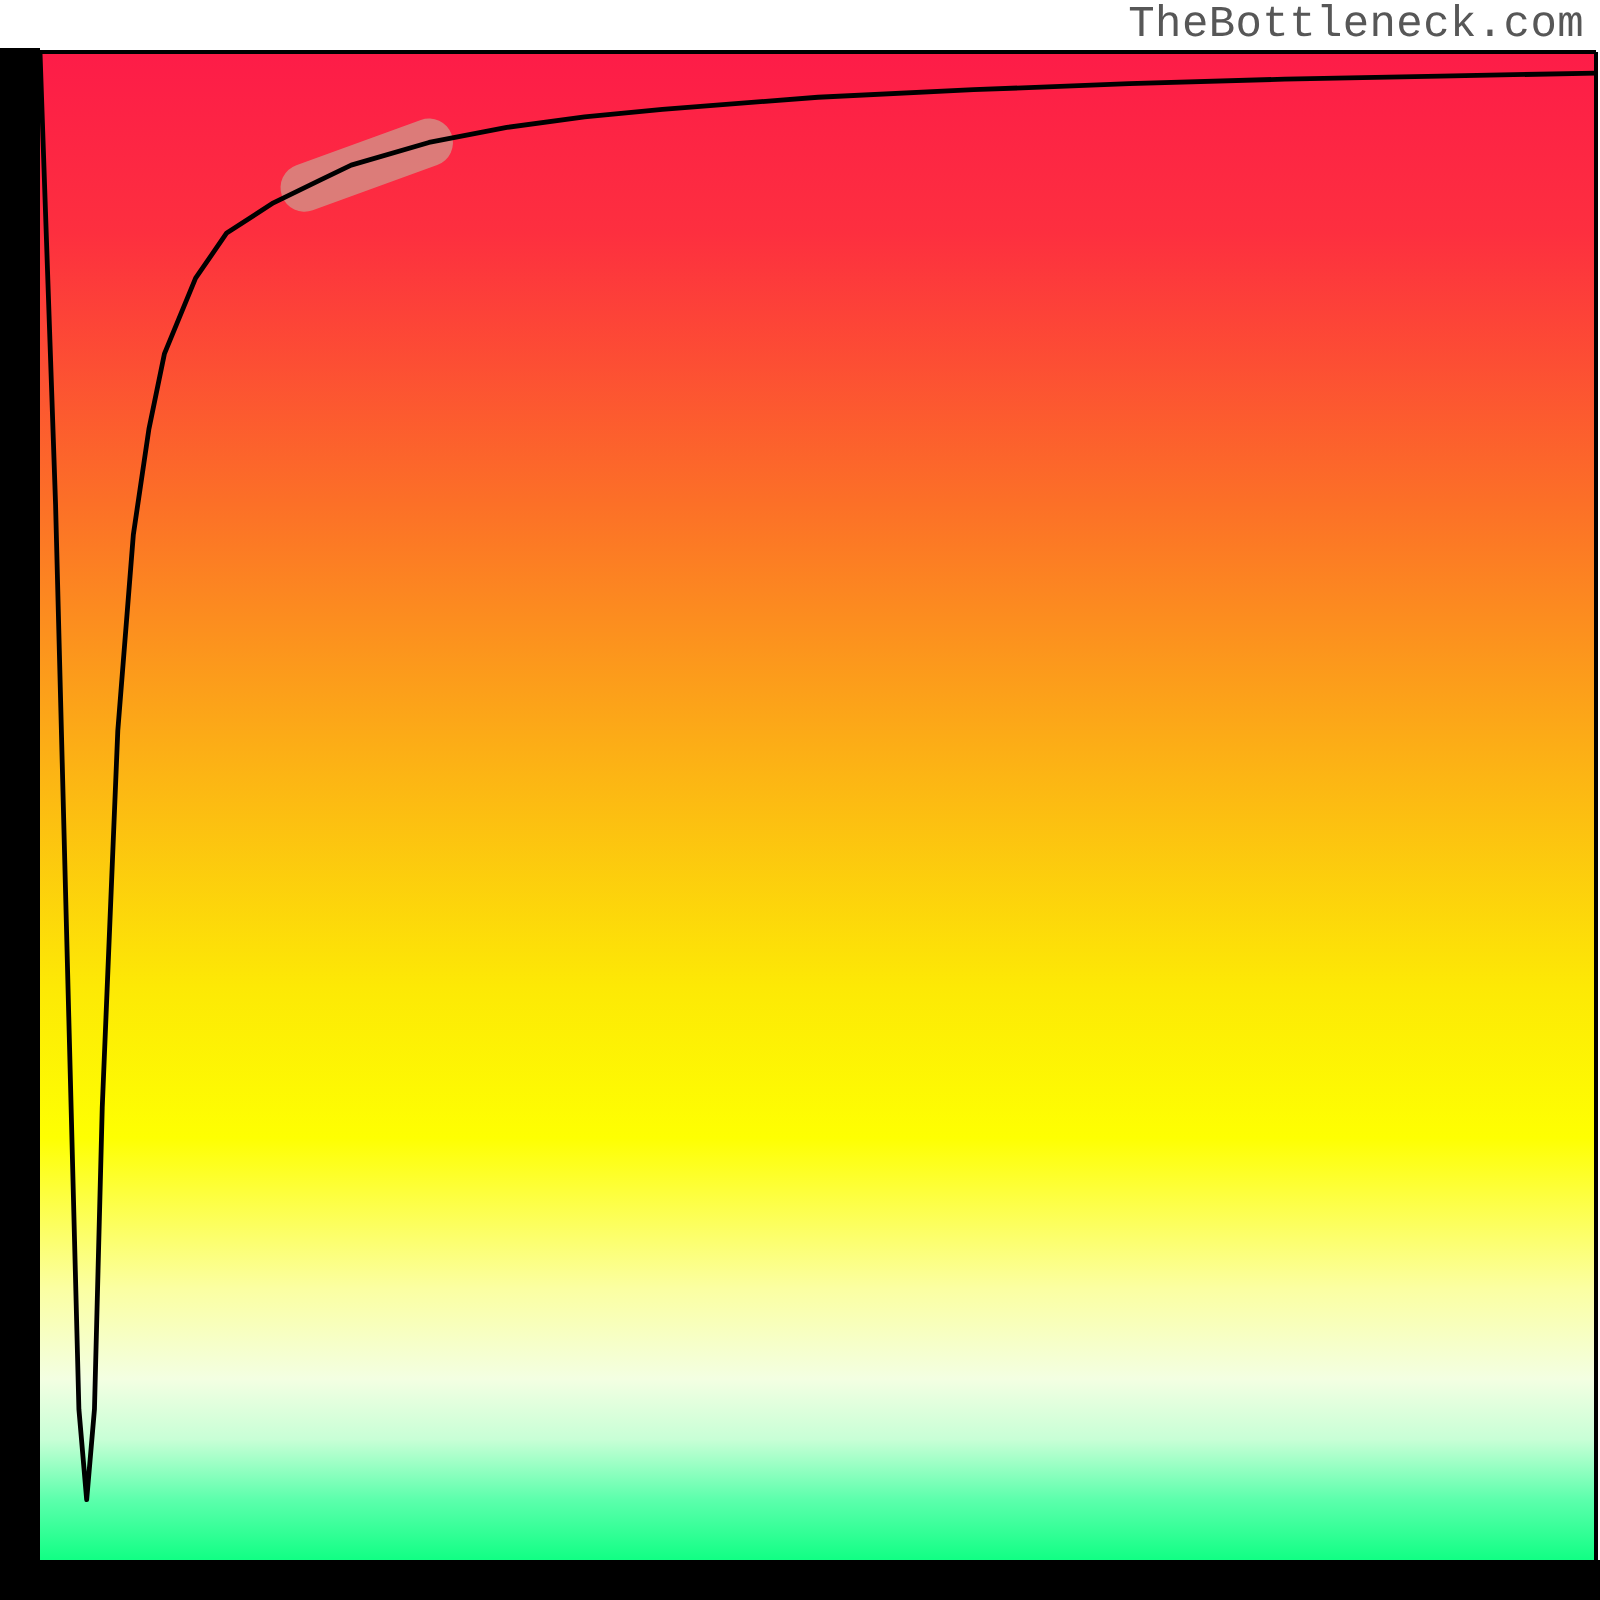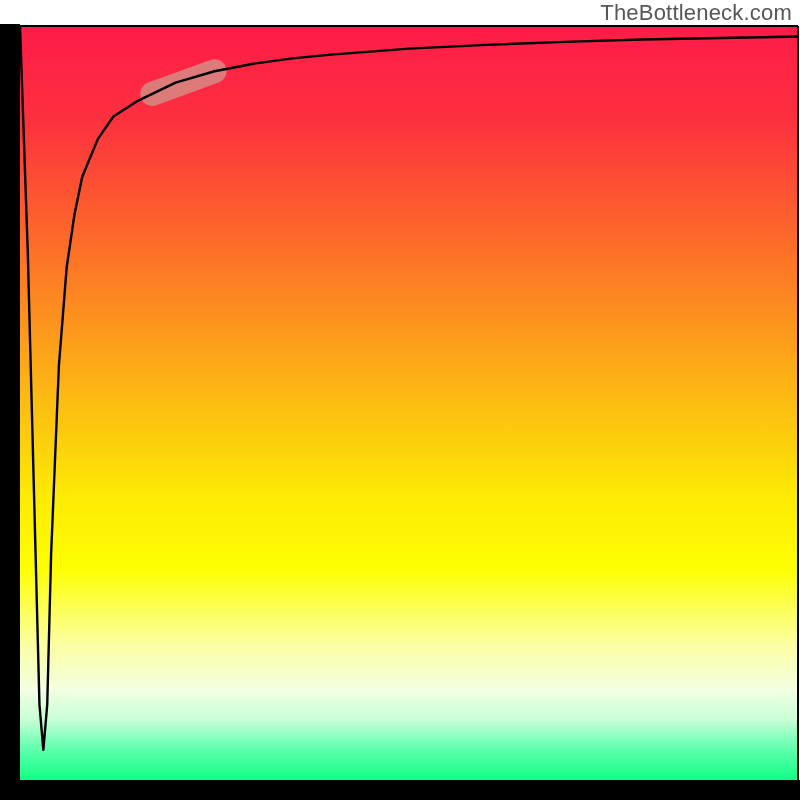--- a/index.html
+++ b/index.html
@@ -7,20 +7,21 @@
     padding: 0;
     width: 800px;
     height: 800px;
     background: #ffffff;
     font-family: Arial, Helvetica, sans-serif;
   }
   #container {
     position: relative;
     width: 800px;
     height: 800px;
+    font-family: Liberation Mono, monospace;
   }
   #watermark {
     position: absolute;
     top: 0px;
     right: 8px;
     font-size: 22px;
     font-weight: 500;
     color: #575757;
     letter-spacing: 0.2px;
     z-index: 10;

